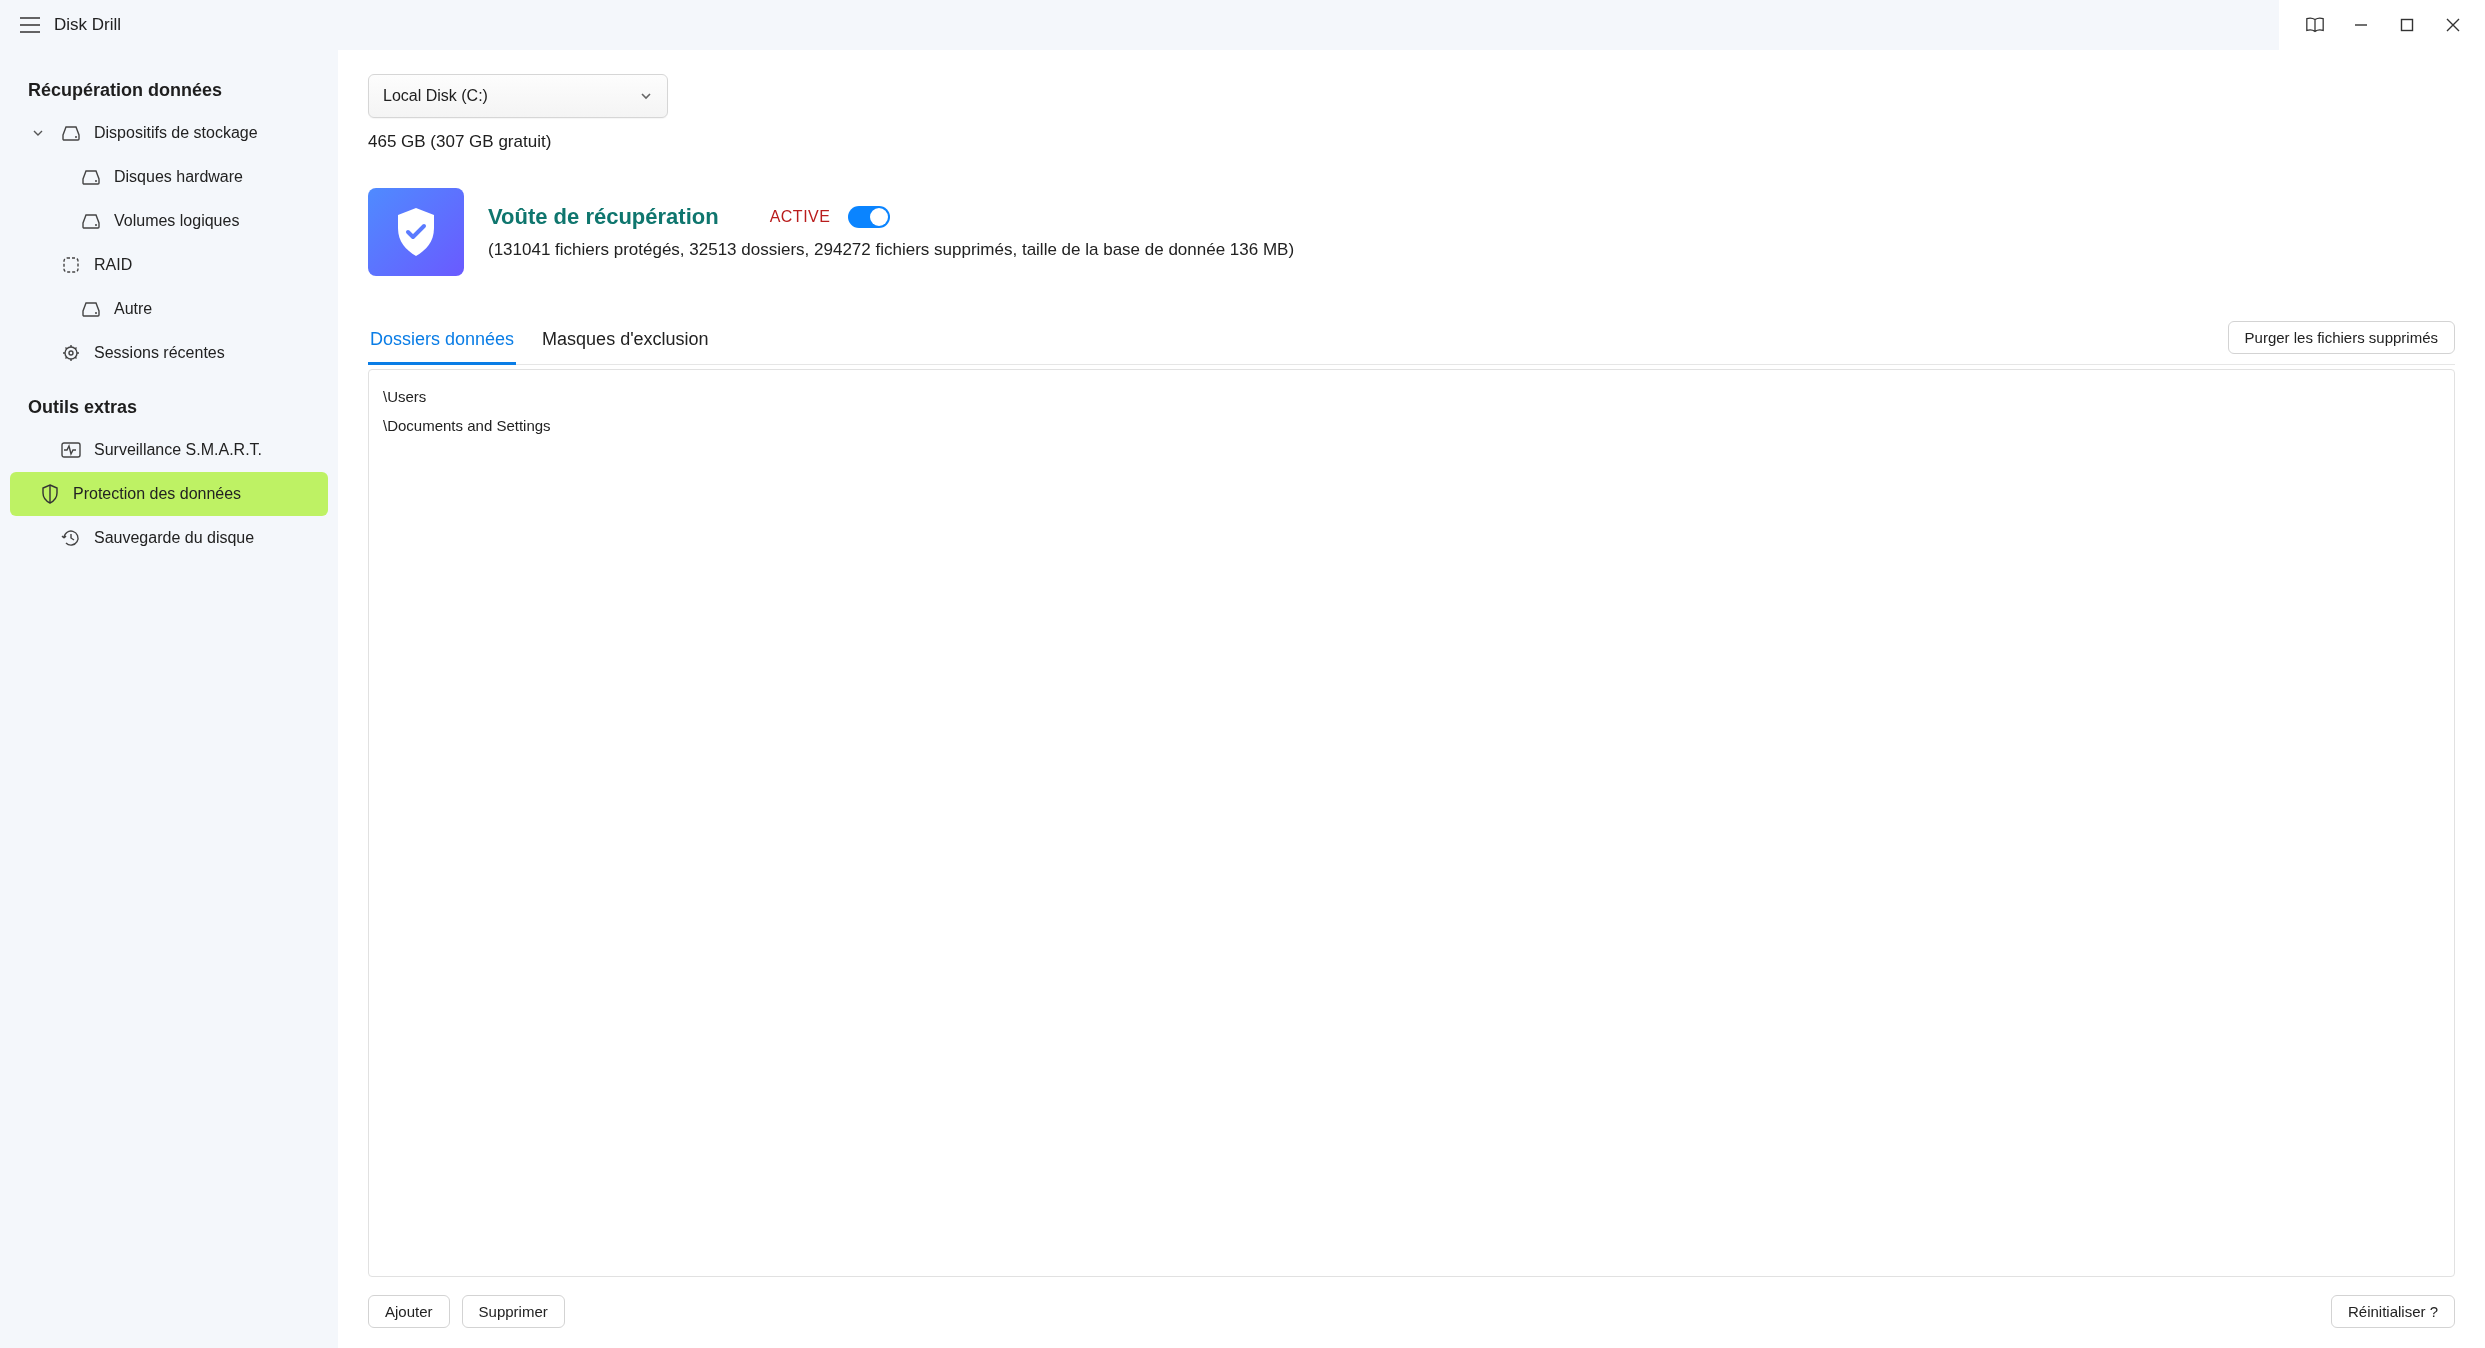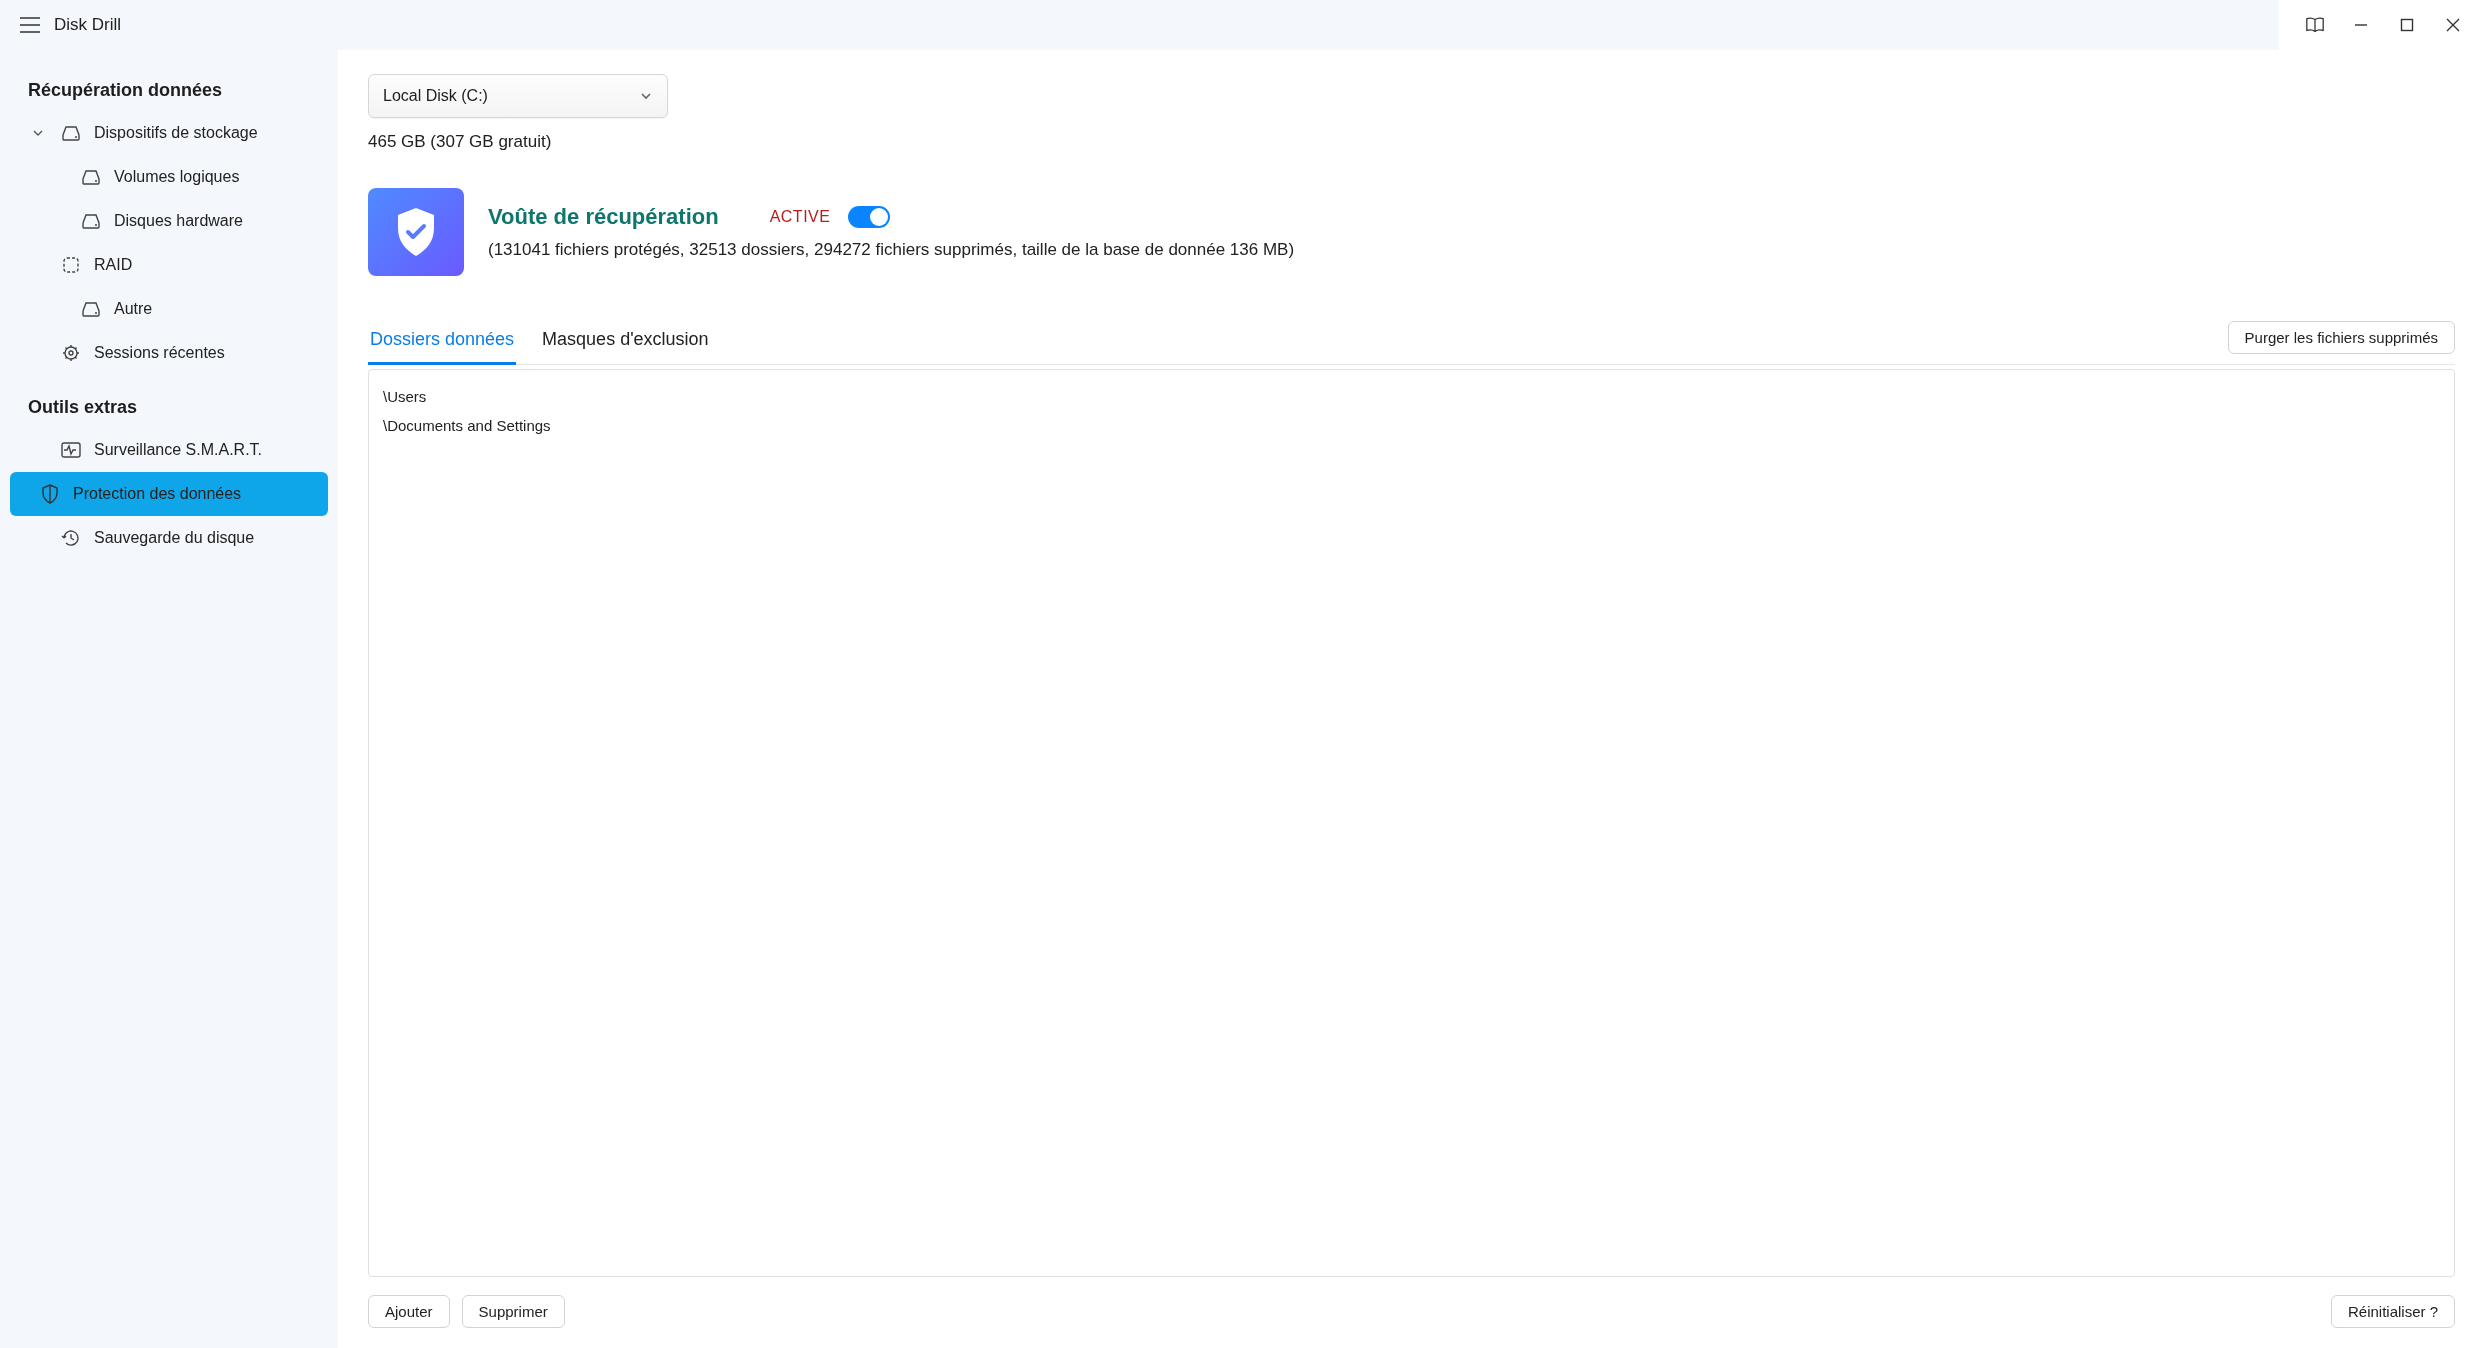--- a/index.html
+++ b/index.html
@@ -46,21 +46,21 @@
     padding-right: 12px;
     cursor: pointer;
     gap: 12px;
     border-radius: 6px;
     margin: 0 10px;
     position: relative;
   }
   .sidebar .nav-item.sub { padding-left: 70px; }
   .sidebar .nav-item.parent { padding-left: 18px; }
   .sidebar .nav-item.parent .chev { width: 20px; display:flex; justify-content:center; }
-  .sidebar .nav-item.active { background: #0ea5e9; padding-left: 29px; }
+  .sidebar .nav-item.active { background: #bef264; padding-left: 29px; }
   .sidebar .nav-item .icon { width: 22px; display:flex; justify-content:center; }
   .sidebar .nav-item .label { flex:1; color: #222; }
   .main {
     flex: 1;
     background: #fff;
     padding: 24px 30px 20px 30px;
     display: flex;
     flex-direction: column;
     min-width: 0;
   }
@@ -169,31 +169,31 @@
       <span class="label">Dispositifs de stockage</span>
     </div>
 
     <div class="nav-item sub">
       <span class="icon">
         <svg width="20" height="16" viewBox="0 0 20 16">
             <path d="M2 10l3-8h10l3 8v4a1 1 0 0 1-1 1H3a1 1 0 0 1-1-1v-4z" fill="none" stroke="#444" stroke-width="1.4"></path>
             <circle cx="15" cy="12" r="1" fill="#444"></circle>
           </svg>
       </span>
-      <span class="label">Volumes logiques</span>
+      <span class="label">Disques hardware</span>
     </div>
 
     <div class="nav-item sub">
       <span class="icon">
         <svg width="20" height="16" viewBox="0 0 20 16">
             <path d="M2 10l3-8h10l3 8v4a1 1 0 0 1-1 1H3a1 1 0 0 1-1-1v-4z" fill="none" stroke="#444" stroke-width="1.4"></path>
             <circle cx="15" cy="12" r="1" fill="#444"></circle>
           </svg>
       </span>
-      <span class="label">Disques hardware</span>
+      <span class="label">Volumes logiques</span>
     </div>
 
     <div class="nav-item">
       <span class="icon">
         <svg width="18" height="18" viewBox="0 0 18 18">
             <rect x="2" y="2" width="14" height="14" rx="3" fill="none" stroke="#444" stroke-width="1.4" stroke-dasharray="3 2"></rect>
           </svg>
       </span>
       <span class="label">RAID</span>
     </div>

